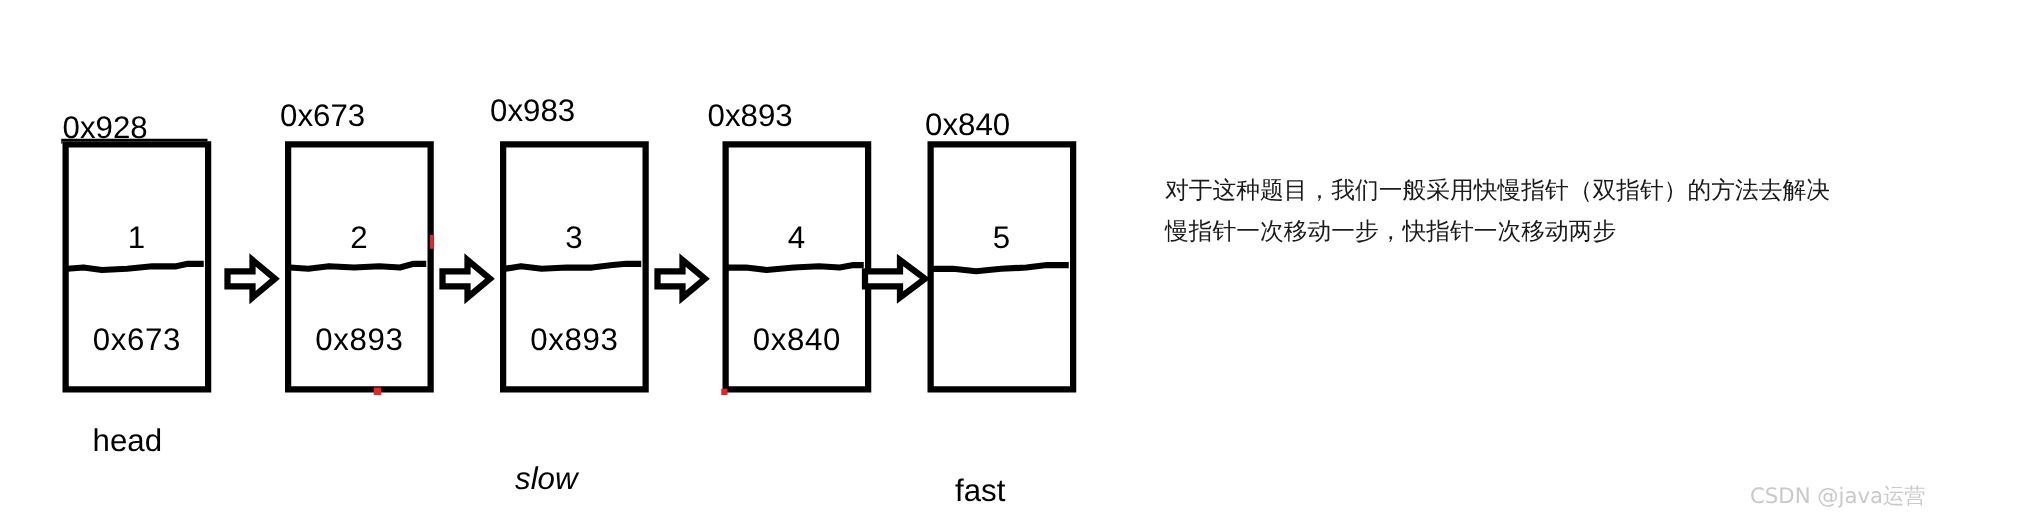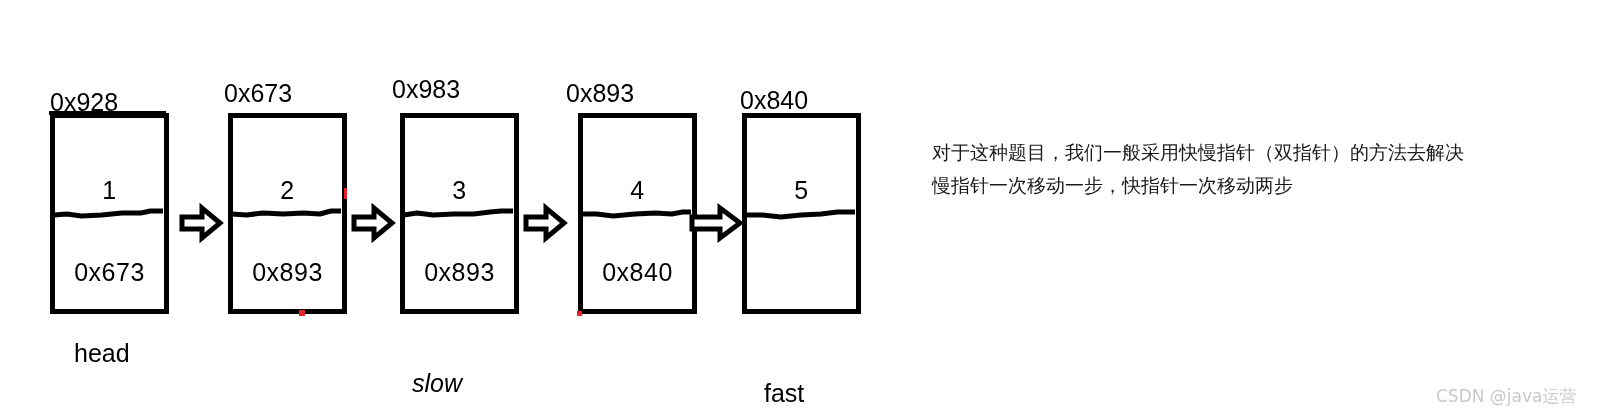--- a/index.html
+++ b/index.html
@@ -187,15 +187,15 @@
 
   <div class="ptr-label" style="left:50px; top:339px;margin-left:24px;">head</div>
 
   <div class="ptr-label" style="left:412px; top:369px;font-style:italic;">slow</div>
 
   <div class="ptr-label" style="left:764px; top:379px;">fast</div>
 
   <div class="note" style="left:932px; top:169px;">慢指针一次移动一步，快指针一次移动两步</div>
   <div class="note" style="left:932px; top:136px;">对于这种题目，我们一般采用快慢指针（双指针）的方法去解决</div>
 
-  <div class="watermark" style="left:1436px; top:385px;text-align:right;">CSDN @java运营</div>
+  <div class="watermark" style="left:1400px; top:385px;text-align:right;">CSDN @java运营</div>
 
 </div>
 
 </body></html>

